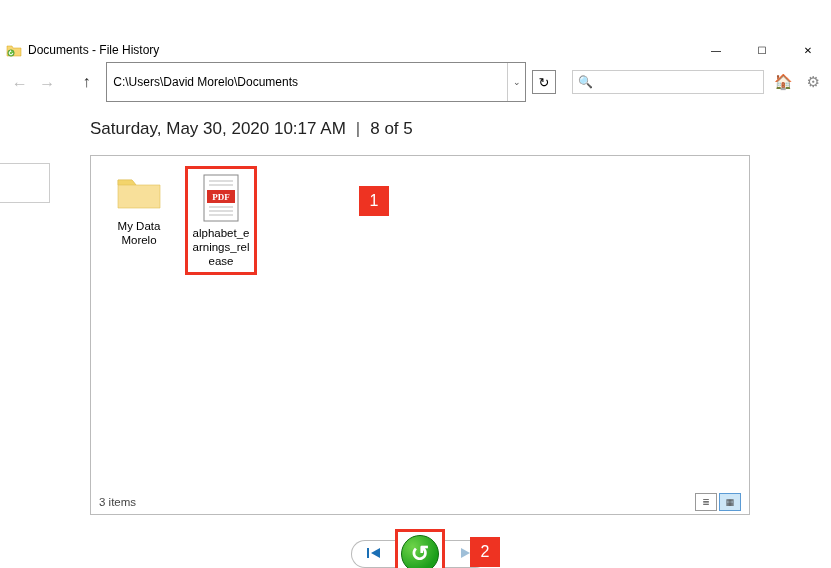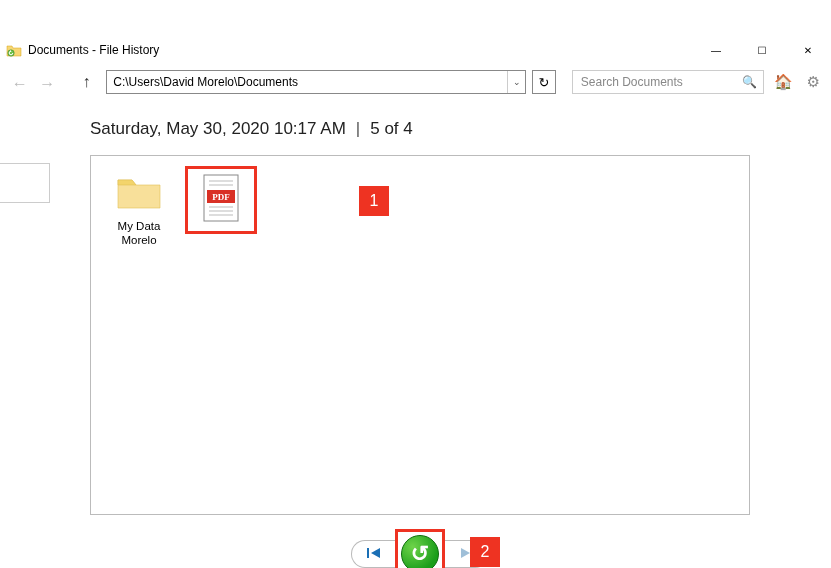--- a/index.html
+++ b/index.html
@@ -44,21 +44,21 @@
     width: 24px; height: 24px;
     display: flex; align-items: center; justify-content: center;
     color: #bbb;
     font-size: 16px;
   }
   .nav-arrow.enabled { color: #333; }
   .address-wrap {
     display: flex;
     align-items: stretch;
     border: 1px solid #888;
-    height: 24px;
+    height: 40px;
     flex: 0 0 420px;
     margin-left: 4px;
   }
   .address-input {
     flex: 1;
     border: none;
     padding: 0 6px;
     font-size: 12px;
     outline: none;
   }
@@ -254,39 +254,38 @@
   <div class="address-wrap">
     <input class="address-input" value="C:\Users\David Morelo\Documents" style="">
     <div class="address-drop">
         <span>⌄</span>
       </div>
   </div>
   <div class="refresh-btn">
       <span>↻</span>
     </div>
   <div class="search-wrap">
-    <input class="search-input" placeholder="Search Documents" style="">
     <span style="font-size:12px;color:#666;">🔍</span>
   </div>
   <div class="tool-icon">
       <span>🏠</span>
     </div>
   <div class="tool-icon">
       <span>⚙</span>
     </div>
 </div>
 
 <div class="content-area">
   <div class="left-notch"></div>
 
   <div class="main-col">
     <div class="timestamp-row">
       <span>Saturday, May 30, 2020 10:17 AM</span>
       <span class="divider">|</span>
-      <span>5 of 4</span>
+      <span>8 of 5</span>
     </div>
 
     <div class="panel">
       <div class="items-row">
 
         <div class="file-item">
           <div class="icon-box">
             <svg class="folder-svg" viewBox="0 0 46 38">
               <path d="M2 8 L16 8 L20 13 L44 13 L44 36 L2 36 Z" fill="#f8e09a" stroke="#e0c055" stroke-width="0.6"></path>
               <path d="M2 8 L16 8 L20 13 L2 13 Z" fill="#f3d46b" stroke="#e0c055" stroke-width="0.6"></path>
@@ -302,27 +301,38 @@
               <rect x="4" y="2" width="34" height="46" fill="#fff" stroke="#888" stroke-width="1"></rect>
               <line x1="9" y1="8" x2="33" y2="8" stroke="#bbb" stroke-width="1"></line>
               <line x1="9" y1="12" x2="33" y2="12" stroke="#bbb" stroke-width="1"></line>
               <line x1="9" y1="34" x2="33" y2="34" stroke="#bbb" stroke-width="1"></line>
               <line x1="9" y1="38" x2="33" y2="38" stroke="#bbb" stroke-width="1"></line>
               <line x1="9" y1="42" x2="33" y2="42" stroke="#bbb" stroke-width="1"></line>
               <rect x="7" y="17" width="28" height="13" fill="#d93025"></rect>
               <text x="21" y="27" text-anchor="middle" fill="#fff" font-size="9" font-family="Segoe UI" font-weight="bold">PDF</text>
             </svg>
           </div>
+          <div>alphabet_earnings_release</div>
         </div>
       </div>
 
       <div class="annot" style="top:30px; left:268px;">
         <span>1</span>
       </div>
 
+      <div class="statusbar">
+        <span>3 items</span>
+        <span class="spacer"></span>
+        <div class="view-btn">
+            <span>≣</span>
+          </div>
+        <div class="view-btn active">
+            <span>▦</span>
+          </div>
+      </div>
     </div>
 
     <div class="nav-controls">
       <div class="pill left">
         <span class="skip-svg">
           <svg width="18" height="14" viewBox="0 0 18 14">
               <rect x="2" y="2" width="2" height="10" fill="#1a6fb5"></rect>
               <polygon points="15,2 6,7 15,12" fill="#1a6fb5"></polygon>
             </svg>
         </span>

